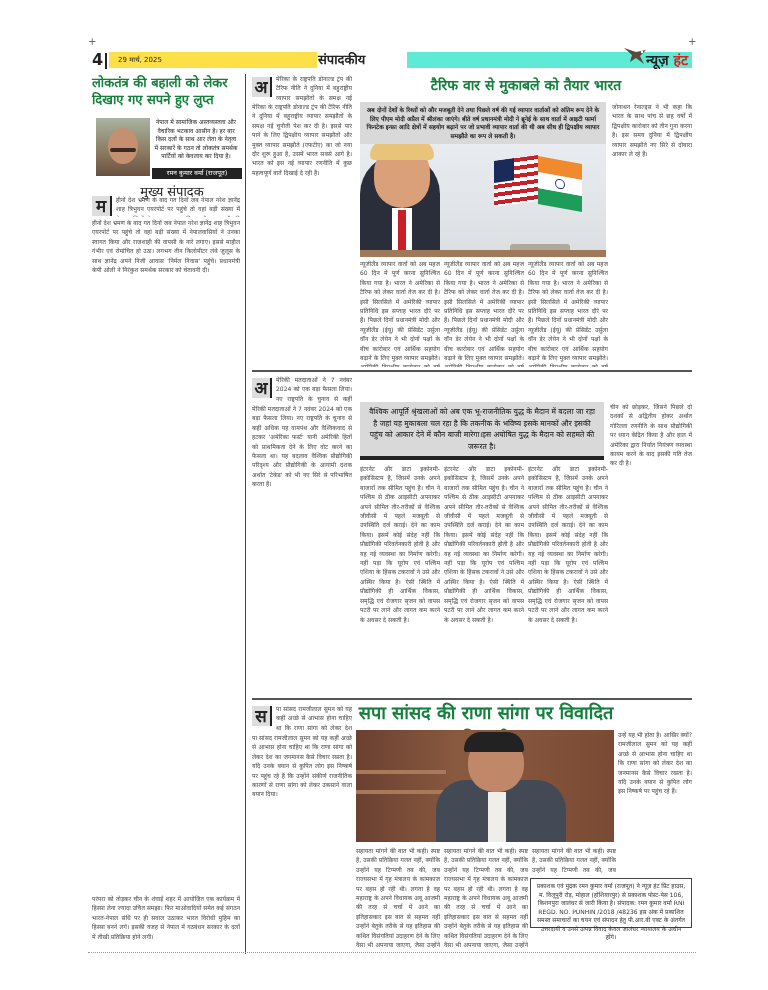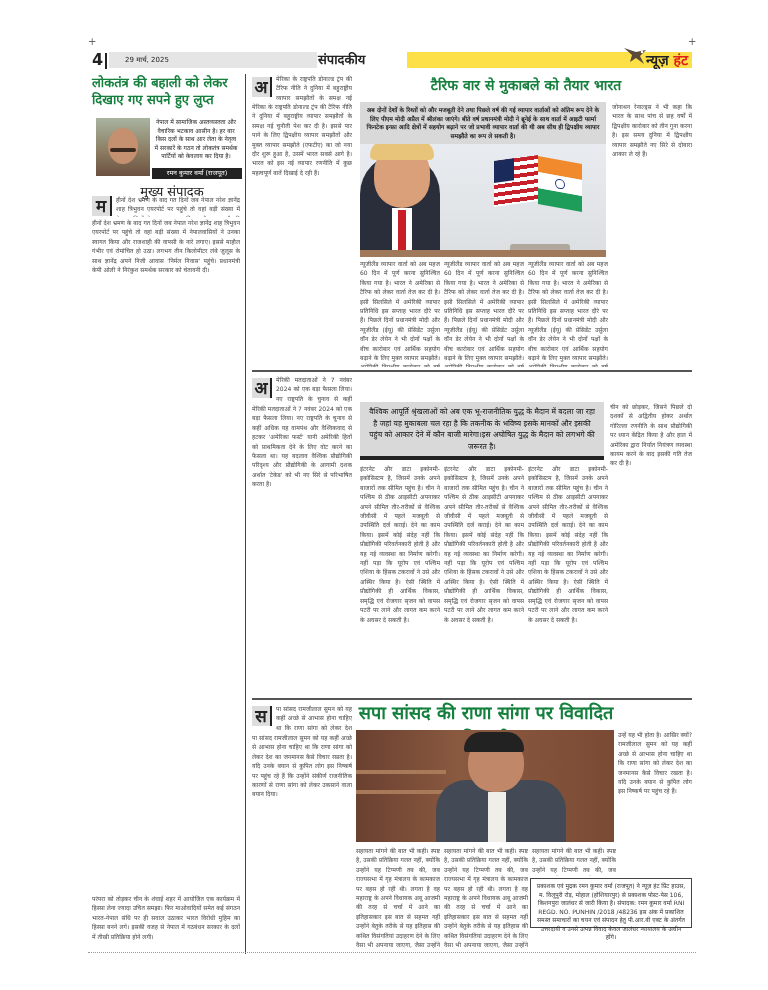--- a/index.html
+++ b/index.html
@@ -2,23 +2,23 @@
 <html><head>
 <meta charset="utf-8">
 <style>
   * { box-sizing: border-box; margin: 0; padding: 0; }
   body { width: 768px; height: 990px; background: #fff; font-family: "DejaVu Sans", sans-serif; position: relative; overflow: hidden; color: #222; }
   .page { position: absolute; left: 92px; top: 52px; width: 600px; height: 900px; }
   .crop { position: absolute; font-size: 10px; color: #666; }
   .header-bar { position: absolute; left: 0; top: 0; width: 600px; height: 18px; }
   .pgnum { position: absolute; left: 0; top: -2px; font-size: 16px; font-weight: bold; color: #222; }
   .pgdiv { position: absolute; left: 13px; top: 1px; width: 2px; height: 16px; background: #222; }
-  .datebar { position: absolute; left: 17px; top: 0; width: 208px; height: 16px; background: #e5e5e5; font-size: 7px; line-height: 16px; padding-left: 16px; }
+  .datebar { position: absolute; left: 17px; top: 0; width: 208px; height: 16px; background: #fde047; font-size: 7px; line-height: 16px; padding-left: 9px; }
   .section { position: absolute; left: 226px; top: -2px; font-size: 13px; font-weight: bold; }
-  .rightbar { position: absolute; left: 315px; top: 0; width: 285px; height: 16px; background: #fde047; }
+  .rightbar { position: absolute; left: 315px; top: 0; width: 285px; height: 16px; background: #5eead4; }
   .brand { position: absolute; right: 4px; top: -2px; font-size: 14px; font-weight: bold; }
   .brand .a { color: #222; } .brand .b { color: #e0201c; }
   .eagle { position: absolute; right: 44px; top: -8px; width: 26px; height: 22px; }
   .txt { font-size: 6px; line-height: 9.4px; color: #444; text-align: justify; overflow: hidden; position: absolute; }
   .h1 { position: absolute; font-weight: bold; color: #15803d; }
   .drop { position: absolute; width: 20px; height: 20px; background: #ddd; border-right: 2px solid #222; font-size: 17px; font-weight: bold; text-align: center; line-height: 20px; }
   .quote { position: absolute; background: #d9d9d9; font-size: 6.5px; line-height: 10px; text-align: center; padding: 4px 6px; font-weight: bold; color: #222; }
   .hr { position: absolute; height: 2px; background: #555; }
   .vr { position: absolute; width: 1px; background: #444; }
   .photo { position: absolute; overflow: hidden; }
@@ -85,21 +85,21 @@
   </div>
   <div class="txt" style="left:520px;top:50px;width:80px;height:265px;">जोनाथन रेनाल्ड्स ने भी कहा कि भारत के साथ पांच से छह वर्षों में द्विपक्षीय कारोबार को तीन गुना करना है। इस समय दुनिया में द्विपक्षीय व्यापार समझौते नए सिरे से दोबारा आकार ले रहे हैं।</div>
   <div class="txt" style="left:268px;top:207px;width:80px;height:108px;">न्यूजीलैंड व्यापार वार्ता को अब महज 60 दिन में पूर्ण करना सुनिश्चित किया गया है। भारत ने अमेरिका से टैरिफ को लेकर वार्ता तेज कर दी है। इसी सिलसिले में अमेरिकी व्यापार प्रतिनिधि इस सप्ताह भारत दौरे पर हैं। पिछले दिनों प्रधानमंत्री मोदी और न्यूजीलैंड (ईयू) की प्रेसिडेंट उर्सुला वॉन डेर लेयेन ने भी दोनों पक्षों के बीच कारोबार एवं आर्थिक सहयोग बढ़ाने के लिए मुक्त व्यापार समझौते। अमेरिकी द्विपक्षीय कारोबार को वर्ष 2030 तक 500 अरब डालर करने का लक्ष्य रखा गया। पिछले माह ब्रिटेन के कारोबार मंत्री वार्ताओं के लिए रणनीतिक लाभ लिया। इसके साथ ही भारत और चीन के बीच पांच साल बाद अहम द्विपक्षीय वार्ता हुई।</div>
   <div class="txt" style="left:352px;top:207px;width:80px;height:108px;">न्यूजीलैंड व्यापार वार्ता को अब महज 60 दिन में पूर्ण करना सुनिश्चित किया गया है। भारत ने अमेरिका से टैरिफ को लेकर वार्ता तेज कर दी है। इसी सिलसिले में अमेरिकी व्यापार प्रतिनिधि इस सप्ताह भारत दौरे पर हैं। पिछले दिनों प्रधानमंत्री मोदी और न्यूजीलैंड (ईयू) की प्रेसिडेंट उर्सुला वॉन डेर लेयेन ने भी दोनों पक्षों के बीच कारोबार एवं आर्थिक सहयोग बढ़ाने के लिए मुक्त व्यापार समझौते। अमेरिकी द्विपक्षीय कारोबार को वर्ष 2030 तक 500 अरब डालर करने का लक्ष्य रखा गया। पिछले माह ब्रिटेन के कारोबार मंत्री वार्ताओं के लिए रणनीतिक लाभ लिया। इसके साथ ही भारत और चीन के बीच पांच साल बाद अहम द्विपक्षीय वार्ता हुई।</div>
   <div class="txt" style="left:436px;top:207px;width:80px;height:108px;">न्यूजीलैंड व्यापार वार्ता को अब महज 60 दिन में पूर्ण करना सुनिश्चित किया गया है। भारत ने अमेरिका से टैरिफ को लेकर वार्ता तेज कर दी है। इसी सिलसिले में अमेरिकी व्यापार प्रतिनिधि इस सप्ताह भारत दौरे पर हैं। पिछले दिनों प्रधानमंत्री मोदी और न्यूजीलैंड (ईयू) की प्रेसिडेंट उर्सुला वॉन डेर लेयेन ने भी दोनों पक्षों के बीच कारोबार एवं आर्थिक सहयोग बढ़ाने के लिए मुक्त व्यापार समझौते। अमेरिकी द्विपक्षीय कारोबार को वर्ष 2030 तक 500 अरब डालर करने का लक्ष्य रखा गया। पिछले माह ब्रिटेन के कारोबार मंत्री वार्ताओं के लिए रणनीतिक लाभ लिया। इसके साथ ही भारत और चीन के बीच पांच साल बाद अहम द्विपक्षीय वार्ता हुई।</div>
   <div class="hr" style="left:160px;top:318px;width:440px;"></div>
 
   <div class="drop" style="left:160px;top:326px;">अ</div>
   <div class="txt" style="left:184px;top:323px;width:76px;height:28px;">मेरिकी मतदाताओं ने 7 नवंबर 2024 को एक बड़ा फैसला लिया। नए राष्ट्रपति के चुनाव से कहीं अधिक यह वामपंथ और वैश्विकवाद से हटकर 'अमेरिका फर्स्ट' यानी अमेरिकी हितों को प्राथमिकता देने के लिए वोट करने का फैसला था। यह बदलाव वैश्विक प्रौद्योगिकी परिदृश्य और प्रौद्योगिकी के आगामी दशक अर्थात 'टेकेड' को भी नए सिरे से परिभाषित करता है।</div>
   <div class="txt" style="left:160px;top:352px;width:100px;height:290px;">मेरिकी मतदाताओं ने 7 नवंबर 2024 को एक बड़ा फैसला लिया। नए राष्ट्रपति के चुनाव से कहीं अधिक यह वामपंथ और वैश्विकवाद से हटकर 'अमेरिका फर्स्ट' यानी अमेरिकी हितों को प्राथमिकता देने के लिए वोट करने का फैसला था। यह बदलाव वैश्विक प्रौद्योगिकी परिदृश्य और प्रौद्योगिकी के आगामी दशक अर्थात 'टेकेड' को भी नए सिरे से परिभाषित करता है।</div>
-  <div class="quote" style="left:268px;top:350px;width:244px;height:55px;font-size:7.5px;line-height:11.5px;font-weight:normal;color:#111;">वैश्विक आपूर्ति श्रृंखलाओं को अब एक भू-राजनीतिक युद्ध के मैदान में बदला जा रहा है जहां यह मुकाबला चल रहा है कि तकनीक के भविष्य इसके मानकों और इसकी पहुंच को आकार देने में कौन बाजी मारेगा।इस अघोषित युद्ध के मैदान को लगभगे की जरूरत है।</div>
+  <div class="quote" style="left:268px;top:350px;width:244px;height:55px;font-size:7.5px;line-height:11.5px;font-weight:normal;color:#111;">वैश्विक आपूर्ति श्रृंखलाओं को अब एक भू-राजनीतिक युद्ध के मैदान में बदला जा रहा है जहां यह मुकाबला चल रहा है कि तकनीक के भविष्य इसके मानकों और इसकी पहुंच को आकार देने में कौन बाजी मारेगा।इस अघोषित युद्ध के मैदान को सहमते की जरूरत है।</div>
   <div style="position:absolute;left:268px;top:404px;width:244px;height:4px;background:#222;"></div>
   <div class="txt" style="left:518px;top:350px;width:82px;height:292px;">चीन को छोड़कर, जिसने पिछले दो दशकों से अद्वितीय होकर अर्थात गोरिल्ला रणनीति के साथ प्रौद्योगिकी पर ध्यान केंद्रित किया है और हाल में अमेरिका द्वारा निर्यात नियंत्रण व्यवस्था कायम करने के बाद इसकी गति तेज कर दी है।</div>
   <div class="txt" style="left:268px;top:412px;width:80px;height:230px;">इंटरनेट और डाटा इकोनमी-इकोसिस्टम है, जिसमें उनके अपने बाजारों तक सीमित पहुंच है। चीन ने पश्चिम से ठीक आइसीटी अपनाकर अपने सीमित तौर-तरीकों से वैश्विक जीवीसी में पहले मजबूती से उपस्थिति दर्ज कराई। देने का काम किया। इसमें कोई संदेह नहीं कि प्रौद्योगिकी परिवर्तनकारी होती है और यह नई व्यवस्था का निर्माण करेगी। नहीं पड़ा कि यूरोप एवं पश्चिम एशिया के हिंसक टकरावों ने उसे और अस्थिर किया है। ऐसी स्थिति में प्रौद्योगिकी ही आर्थिक विकास, समृद्धि एवं रोजगार सृजन को वापस पटरी पर लाने और लागत कम करने के अवसर दे सकती है।</div>
   <div class="txt" style="left:352px;top:412px;width:80px;height:230px;">इंटरनेट और डाटा इकोनमी-इकोसिस्टम है, जिसमें उनके अपने बाजारों तक सीमित पहुंच है। चीन ने पश्चिम से ठीक आइसीटी अपनाकर अपने सीमित तौर-तरीकों से वैश्विक जीवीसी में पहले मजबूती से उपस्थिति दर्ज कराई। देने का काम किया। इसमें कोई संदेह नहीं कि प्रौद्योगिकी परिवर्तनकारी होती है और यह नई व्यवस्था का निर्माण करेगी। नहीं पड़ा कि यूरोप एवं पश्चिम एशिया के हिंसक टकरावों ने उसे और अस्थिर किया है। ऐसी स्थिति में प्रौद्योगिकी ही आर्थिक विकास, समृद्धि एवं रोजगार सृजन को वापस पटरी पर लाने और लागत कम करने के अवसर दे सकती है।</div>
   <div class="txt" style="left:436px;top:412px;width:80px;height:230px;">इंटरनेट और डाटा इकोनमी-इकोसिस्टम है, जिसमें उनके अपने बाजारों तक सीमित पहुंच है। चीन ने पश्चिम से ठीक आइसीटी अपनाकर अपने सीमित तौर-तरीकों से वैश्विक जीवीसी में पहले मजबूती से उपस्थिति दर्ज कराई। देने का काम किया। इसमें कोई संदेह नहीं कि प्रौद्योगिकी परिवर्तनकारी होती है और यह नई व्यवस्था का निर्माण करेगी। नहीं पड़ा कि यूरोप एवं पश्चिम एशिया के हिंसक टकरावों ने उसे और अस्थिर किया है। ऐसी स्थिति में प्रौद्योगिकी ही आर्थिक विकास, समृद्धि एवं रोजगार सृजन को वापस पटरी पर लाने और लागत कम करने के अवसर दे सकती है।</div>
   <div class="hr" style="left:160px;top:646px;width:440px;"></div>
 
   <div class="drop" style="left:160px;top:654px;">स</div>
   <div class="txt" style="left:184px;top:652px;width:76px;height:28px;">पा सांसद रामजीलाल सुमन को यह कहीं अच्छे से आभास होना चाहिए था कि राणा सांगा को लेकर देश का जनमानस कैसे विचार रखता है। यदि उनके बयान से कुपित लोग इस निष्कर्ष पर पहुंच रहे हैं कि उन्होंने संकीर्ण राजनीतिक कारणों से राणा सांगा को लेकर उकसाने वाला बयान दिया।</div>
   <div class="txt" style="left:160px;top:681px;width:100px;height:216px;">पा सांसद रामजीलाल सुमन को यह कहीं अच्छे से आभास होना चाहिए था कि राणा सांगा को लेकर देश का जनमानस कैसे विचार रखता है। यदि उनके बयान से कुपित लोग इस निष्कर्ष पर पहुंच रहे हैं कि उन्होंने संकीर्ण राजनीतिक कारणों से राणा सांगा को लेकर उकसाने वाला बयान दिया।</div>

